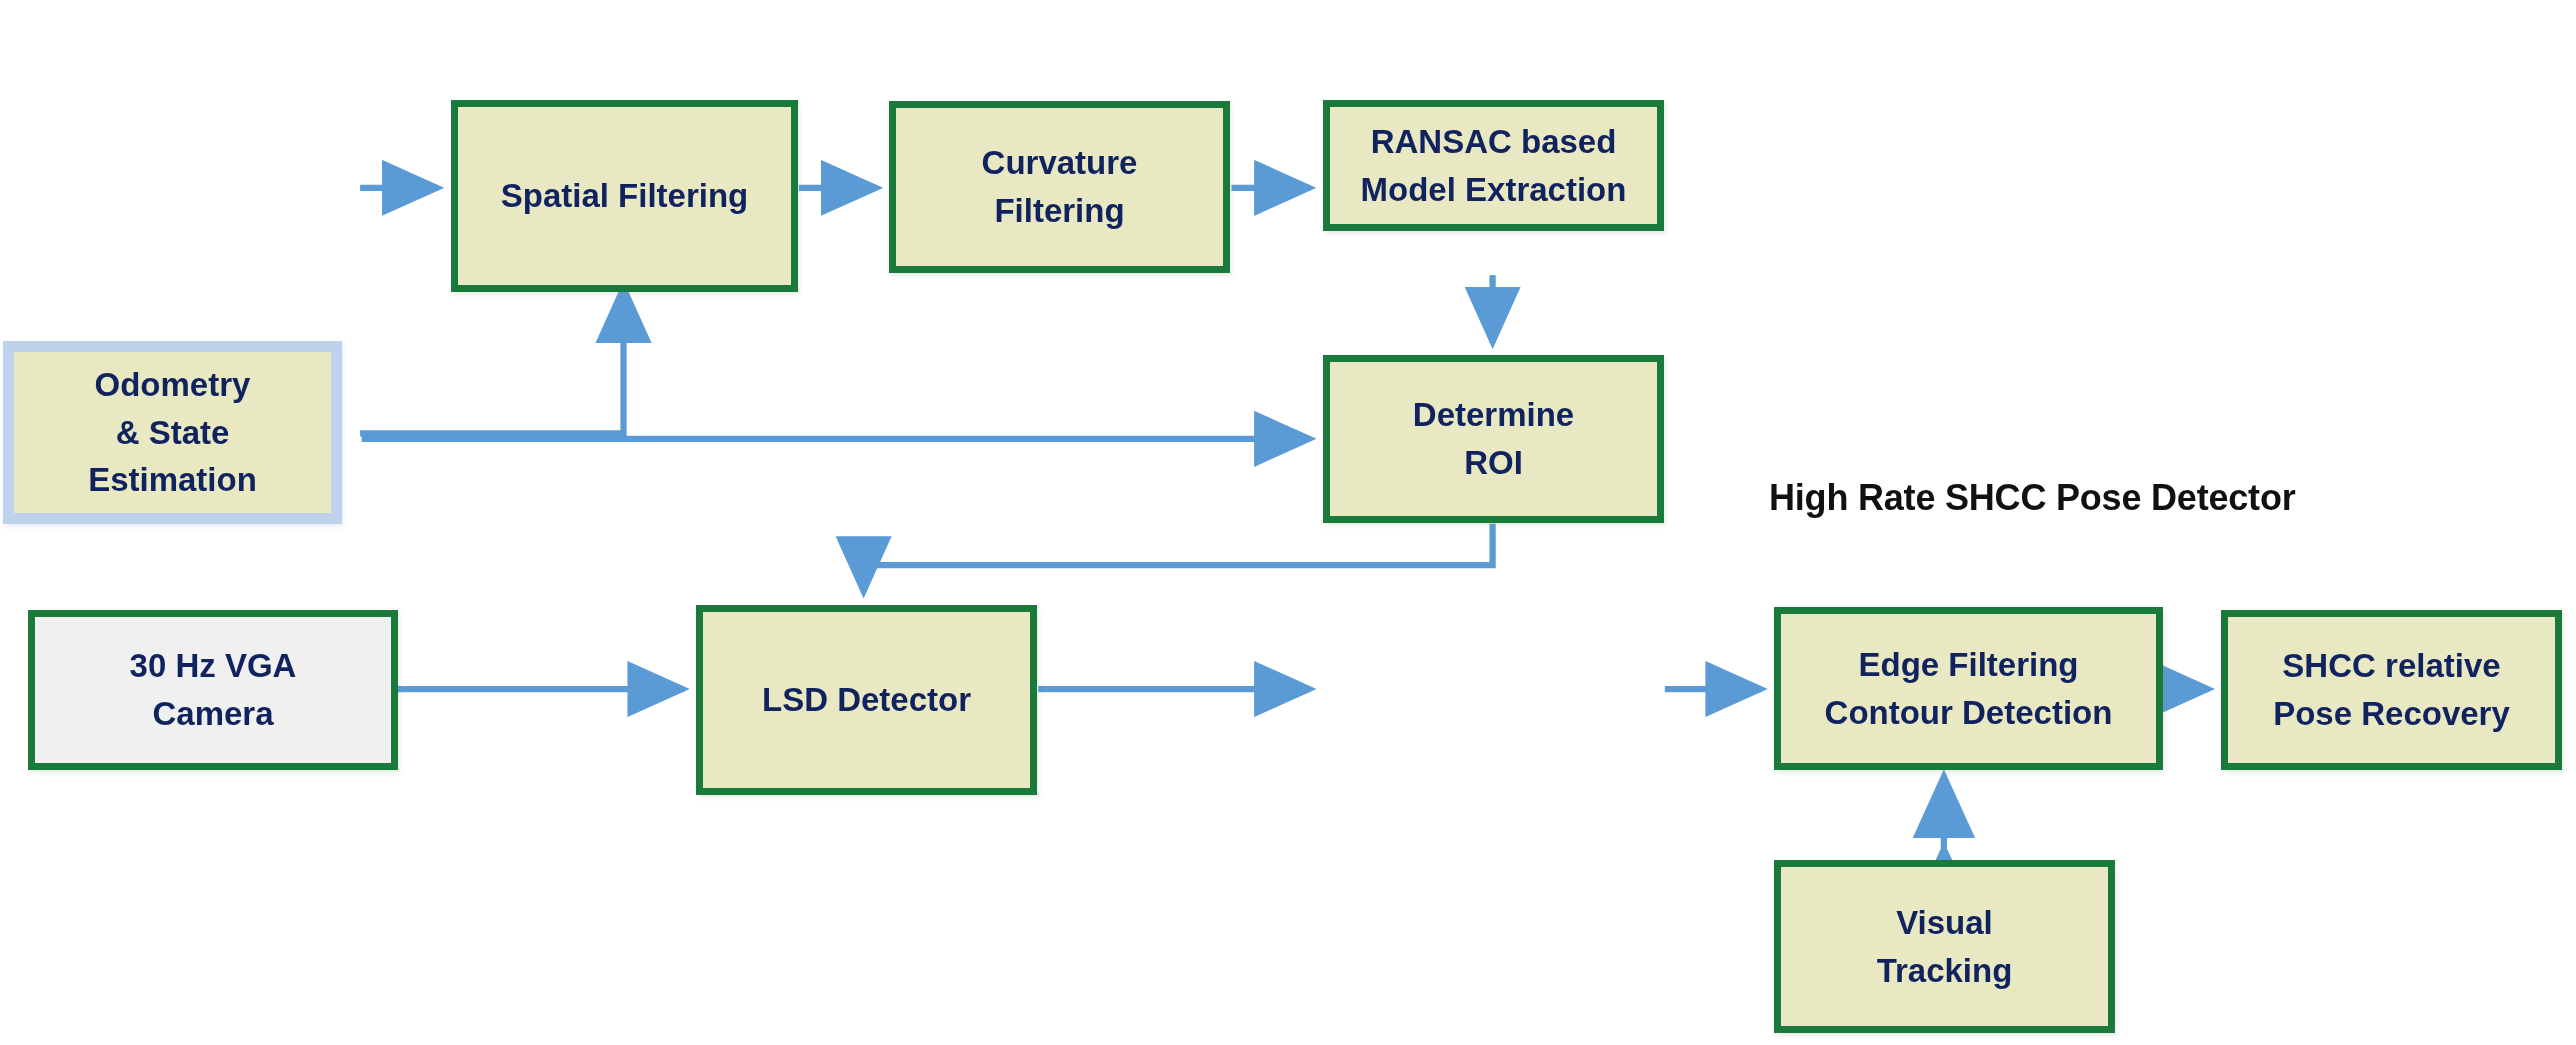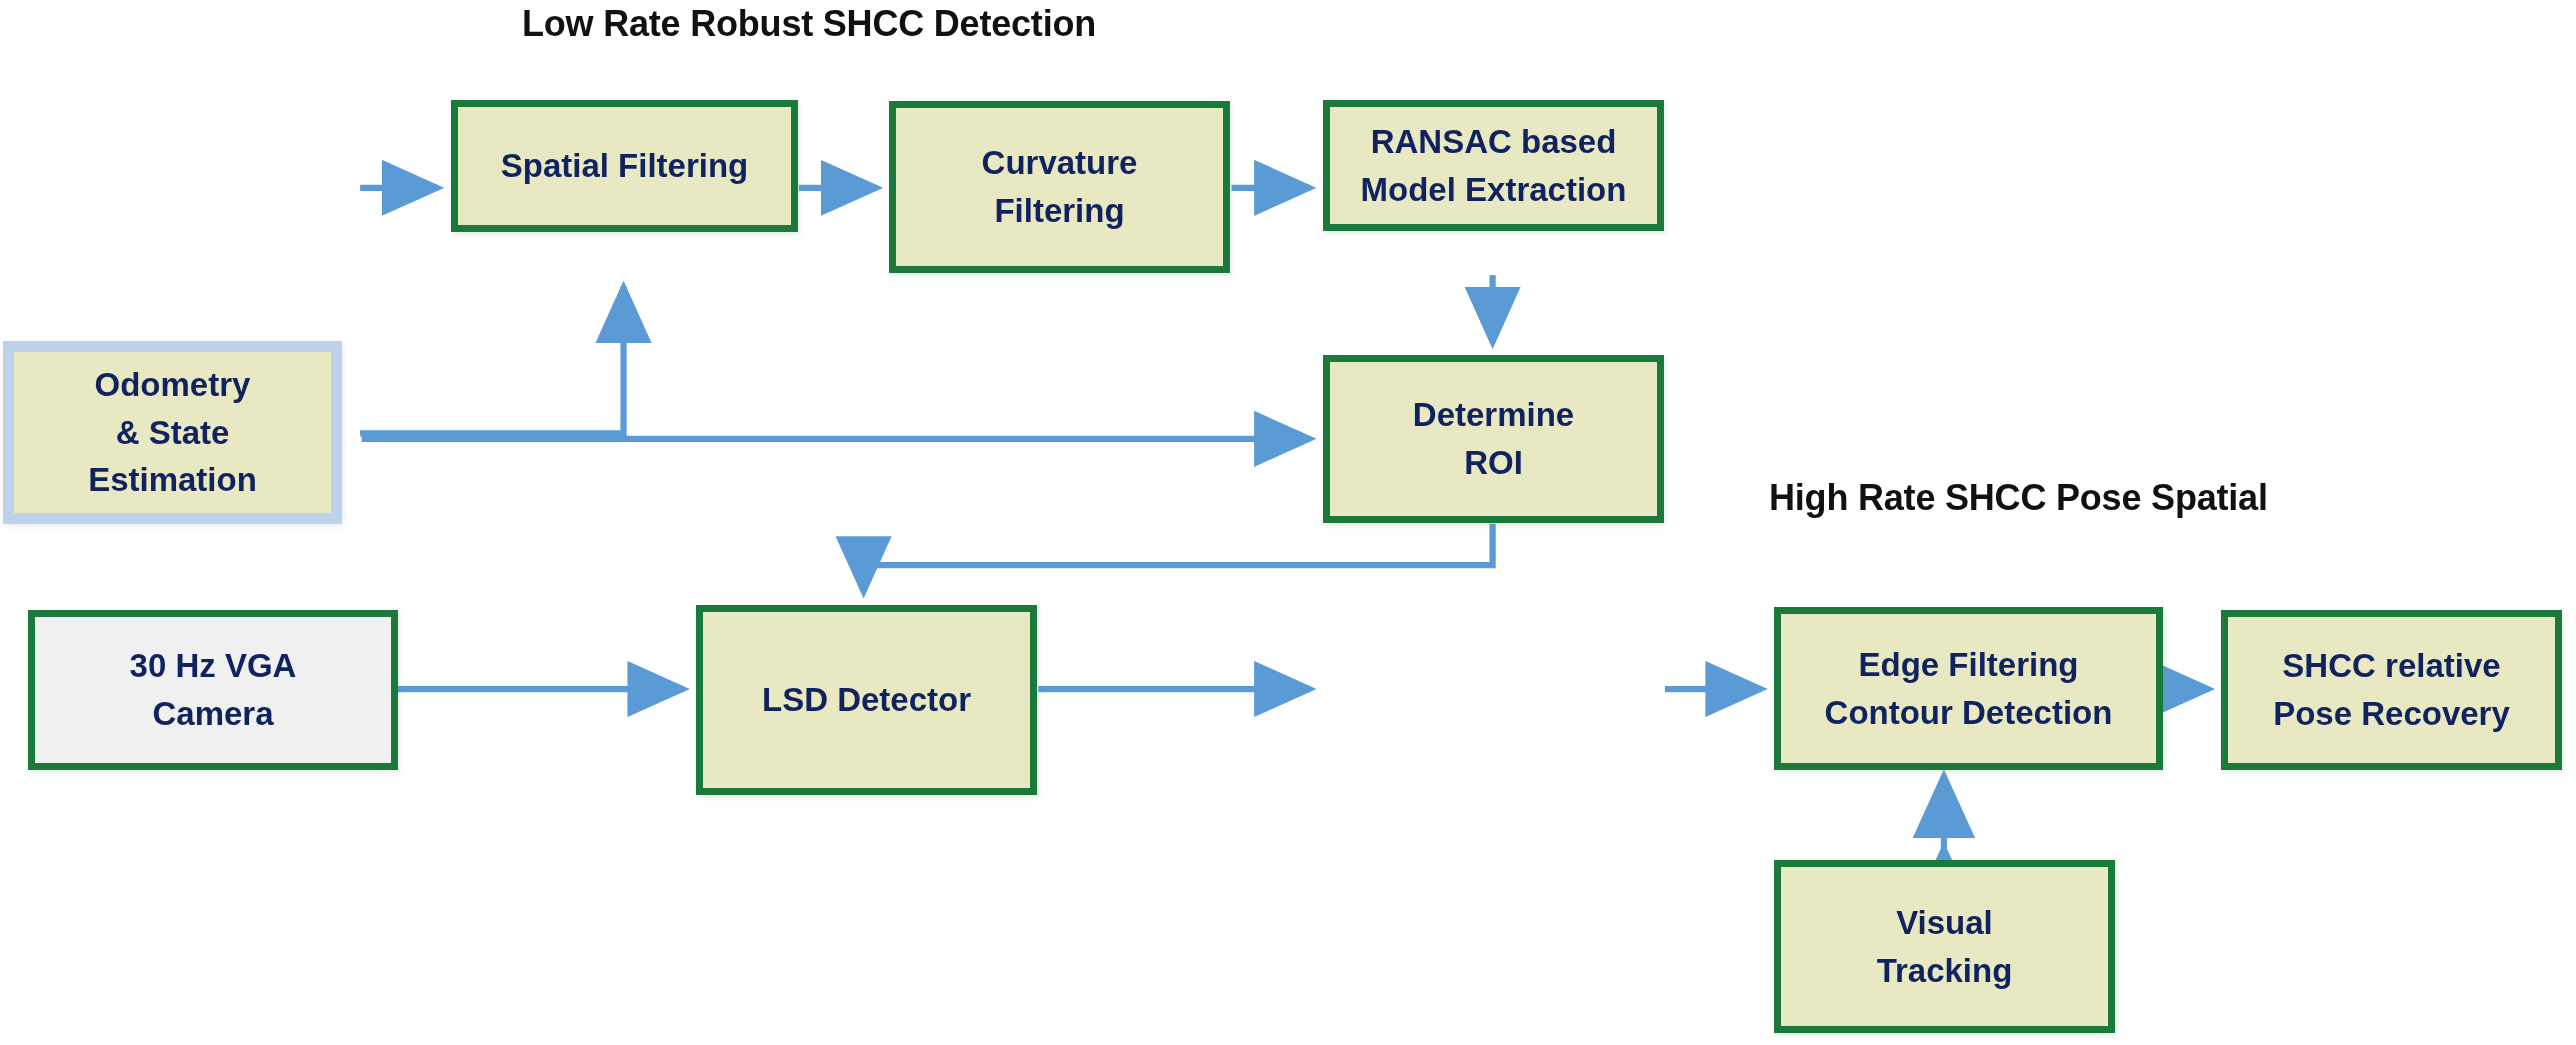--- a/index.html
+++ b/index.html
@@ -114,26 +114,25 @@
 
     <g>
       <line x1="2715" y1="884" x2="2834" y2="884" stroke="#5b9bd5" stroke-width="8" marker-end="url(#ah)"></line>
     </g>
 
     <g>
       <line x1="2494" y1="1088" x2="2494" y2="995" stroke="#5b9bd5" stroke-width="8" marker-end="url(#ahs)" marker-start="url(#ahs)"></line>
     </g>
   </svg>
 
-  <div class="title" style="left:522px; top:3.1px;">Low Rate Robust SHCC Detection</div>
 
-  <div class="title" style="left:1769px; top:477px;">High Rate SHCC Pose Spatial</div>
+  <div class="title" style="left:1769px; top:477px;">High Rate SHCC Pose Detector</div>
 
 
-  <div class="node" style="left:451px; top:100px; width:347px; height:132px;">
+  <div class="node" style="left:451px; top:100px; width:347px; height:192px;">
     <span class="label">Spatial Filtering</span>
   </div>
 
   <div class="node" style="left:889px; top:101px; width:341px; height:172px;">
     <span class="label">Curvature<br>Filtering</span>
   </div>
 
   <div class="node" style="left:1323px; top:100px; width:341px; height:131px;">
     <span class="label">RANSAC based<br>Model Extraction</span>
   </div>

